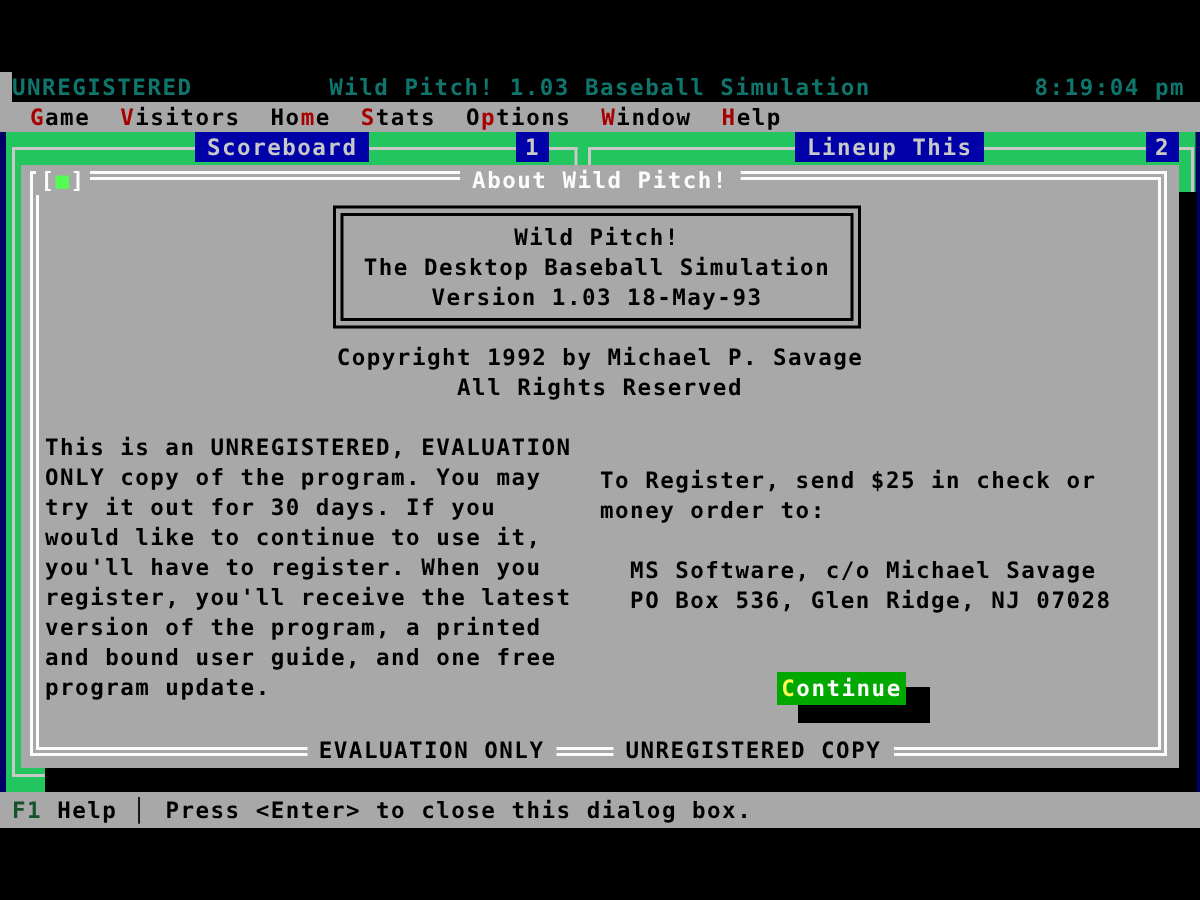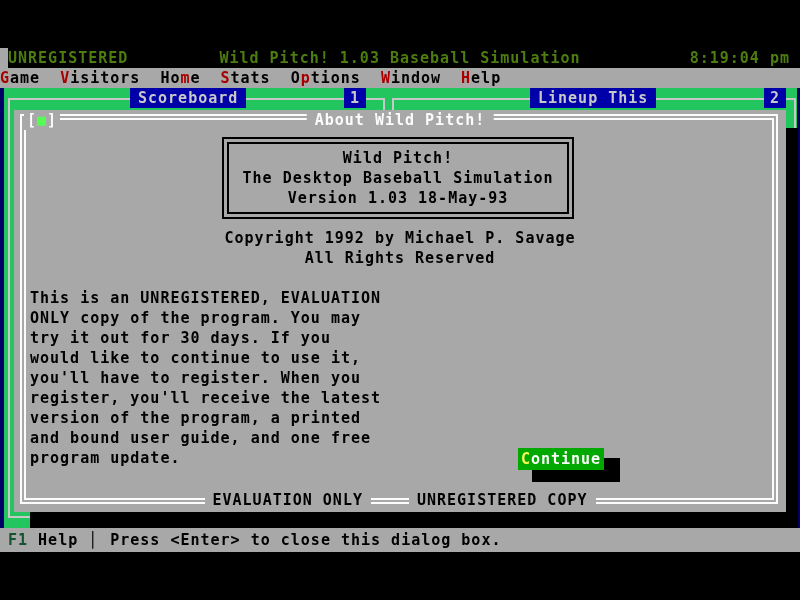--- a/index.html
+++ b/index.html
@@ -1,27 +1,27 @@
 <!DOCTYPE html>
 <html><head>
 <meta charset="utf-8">
 <style>
   html,body{margin:0;padding:0;background:#000;}
   .screen{position:relative;width:800px;height:600px;background:#000;overflow:hidden;
     font-family:"DejaVu Sans Mono",monospace;font-weight:700;font-size:15px;line-height:20px;letter-spacing:1px;}
   .abs{position:absolute;}
   
-  .topbar{left:0;top:48px;width:800px;height:20px;background:#000;color:#4d7c0f;}
+  .topbar{left:0;top:48px;width:800px;height:20px;background:#000;color:#0f766e;}
   .topbar .corner{left:0;top:0;width:8px;height:20px;background:#A8A8A8;}
   .topbar .lbl-left{left:8px;top:0;}
   .topbar .lbl-center{left:0;top:0;width:100%;text-align:center;}
   .topbar .lbl-right{right:10px;top:0;}
   
   .menubar{left:0;top:68px;width:800px;height:20px;background:#A8A8A8;color:#000;
-    display:flex;gap:20px;box-sizing:border-box;}
+    display:flex;gap:20px;padding-left:20px;box-sizing:border-box;}
   .menubar .hot{color:#A80000;}
   .mitem{cursor:default;}
   
   .desktop{left:0;top:88px;width:800px;height:440px;background:#22c55e;}
   .edge{background:#000068;}
   .wline{background:#C8C8C8;}
   .wchip{background:#0000A8;color:#C8C8C8;height:20px;padding:0 8px;}
   
   .shadow{background:#000;}
   .dialog{left:14px;top:22px;width:772px;height:402px;background:#A8A8A8;color:#000;}
@@ -106,20 +106,25 @@
       <div class="abs license">This is an UNREGISTERED, EVALUATION
 ONLY copy of the program. You may
 try it out for 30 days. If you
 would like to continue to use it,
 you'll have to register. When you
 register, you'll receive the latest
 version of the program, a printed
 and bound user guide, and one free
 program update.</div>
 
+      <div class="abs register">To Register, send $25 in check or
+money order to:
+
+  MS Software, c/o Michael Savage
+  PO Box 536, Glen Ridge, NJ 07028</div>
 
       <div class="abs btn-shadow"></div>
       <div class="abs btn"><span class="hot">C</span><span>ontinue</span></div>
 
       <div class="abs flags">
         <span class="flag">EVALUATION ONLY</span>
         <span class="flag">UNREGISTERED COPY</span>
       </div>
     </div>
   </div>

